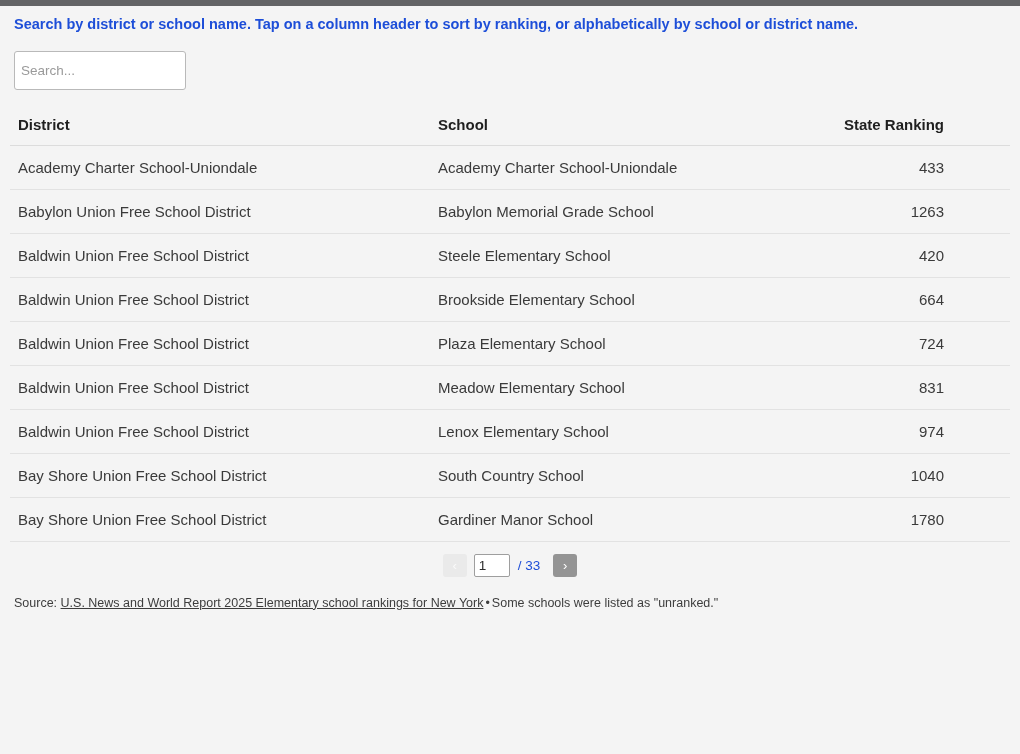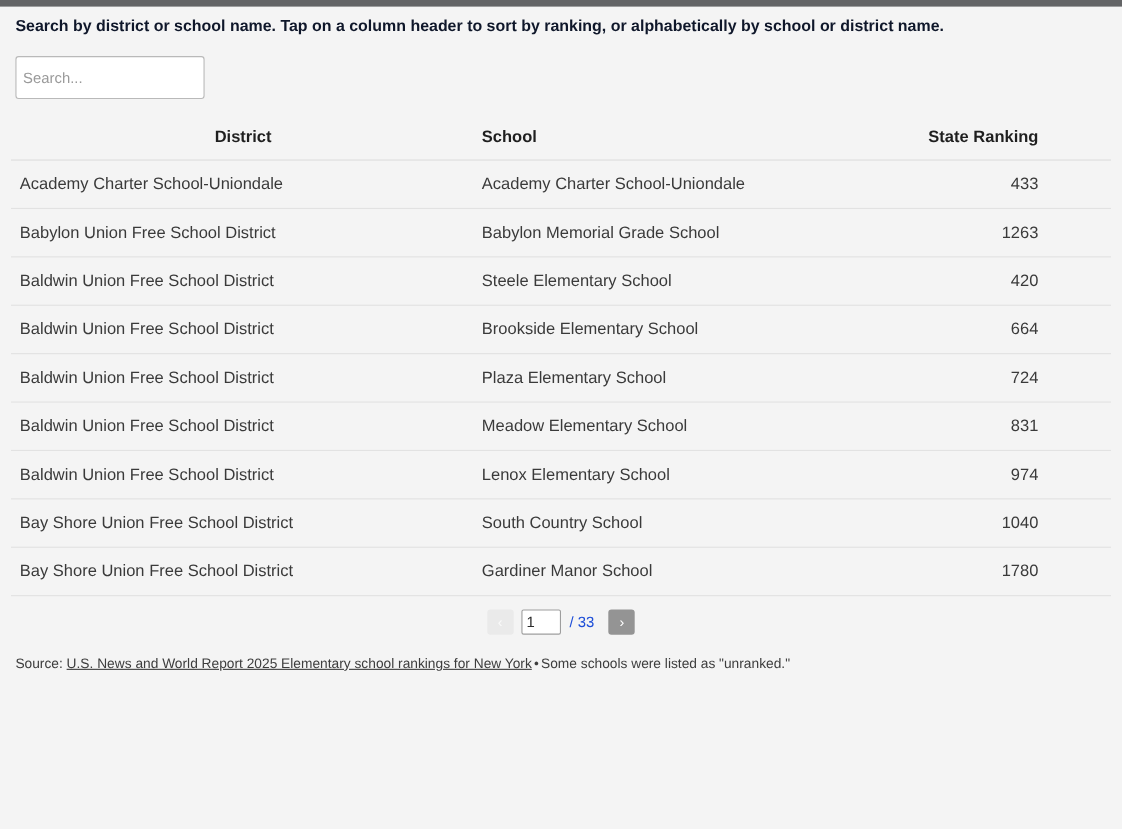--- a/index.html
+++ b/index.html
@@ -28,21 +28,21 @@
     font-size: 21px;
     font-weight: bold;
     color: #222222;
     letter-spacing: -0.2px;
     margin: 22px 0 0 4px;
     line-height: 1.15;
   }
   .page-subtitle {
     font-size: 14.5px;
     font-weight: bold;
-    color: #0f172a;
+    color: #1d4ed8;
     line-height: 1.35;
     margin: 9px 0 0 4px;
     max-width: 1000px;
   }
   .search-row {
     margin: 16px 0 0 4px;
   }
   .search-input {
     width: 172px;
     height: 39px;
@@ -68,21 +68,21 @@
   table.rankings th {
     text-align: left;
     font-size: 15px;
     font-weight: bold;
     color: #1f1f1f;
     padding: 4px 6px 12px 6px;
     border-bottom: 1px solid #dcdcdc;
     cursor: pointer;
     user-select: none;
   }
-  table.rankings th.col-district { width: 420px; padding-left: 8px; text-align: center; }
+  table.rankings th.col-district { width: 420px; padding-left: 8px; }
   table.rankings th.col-school   { width: 400px; padding-left: 8px; }
   table.rankings th.col-rank     { width: 180px; text-align: right; padding-right: 66px; }
 
   table.rankings td {
     font-size: 15px;
     color: #3a3a3a;
     padding: 13px 6px 13px 6px;
     border-bottom: 1px solid #e2e2e2;
     white-space: nowrap;
     overflow: hidden;

